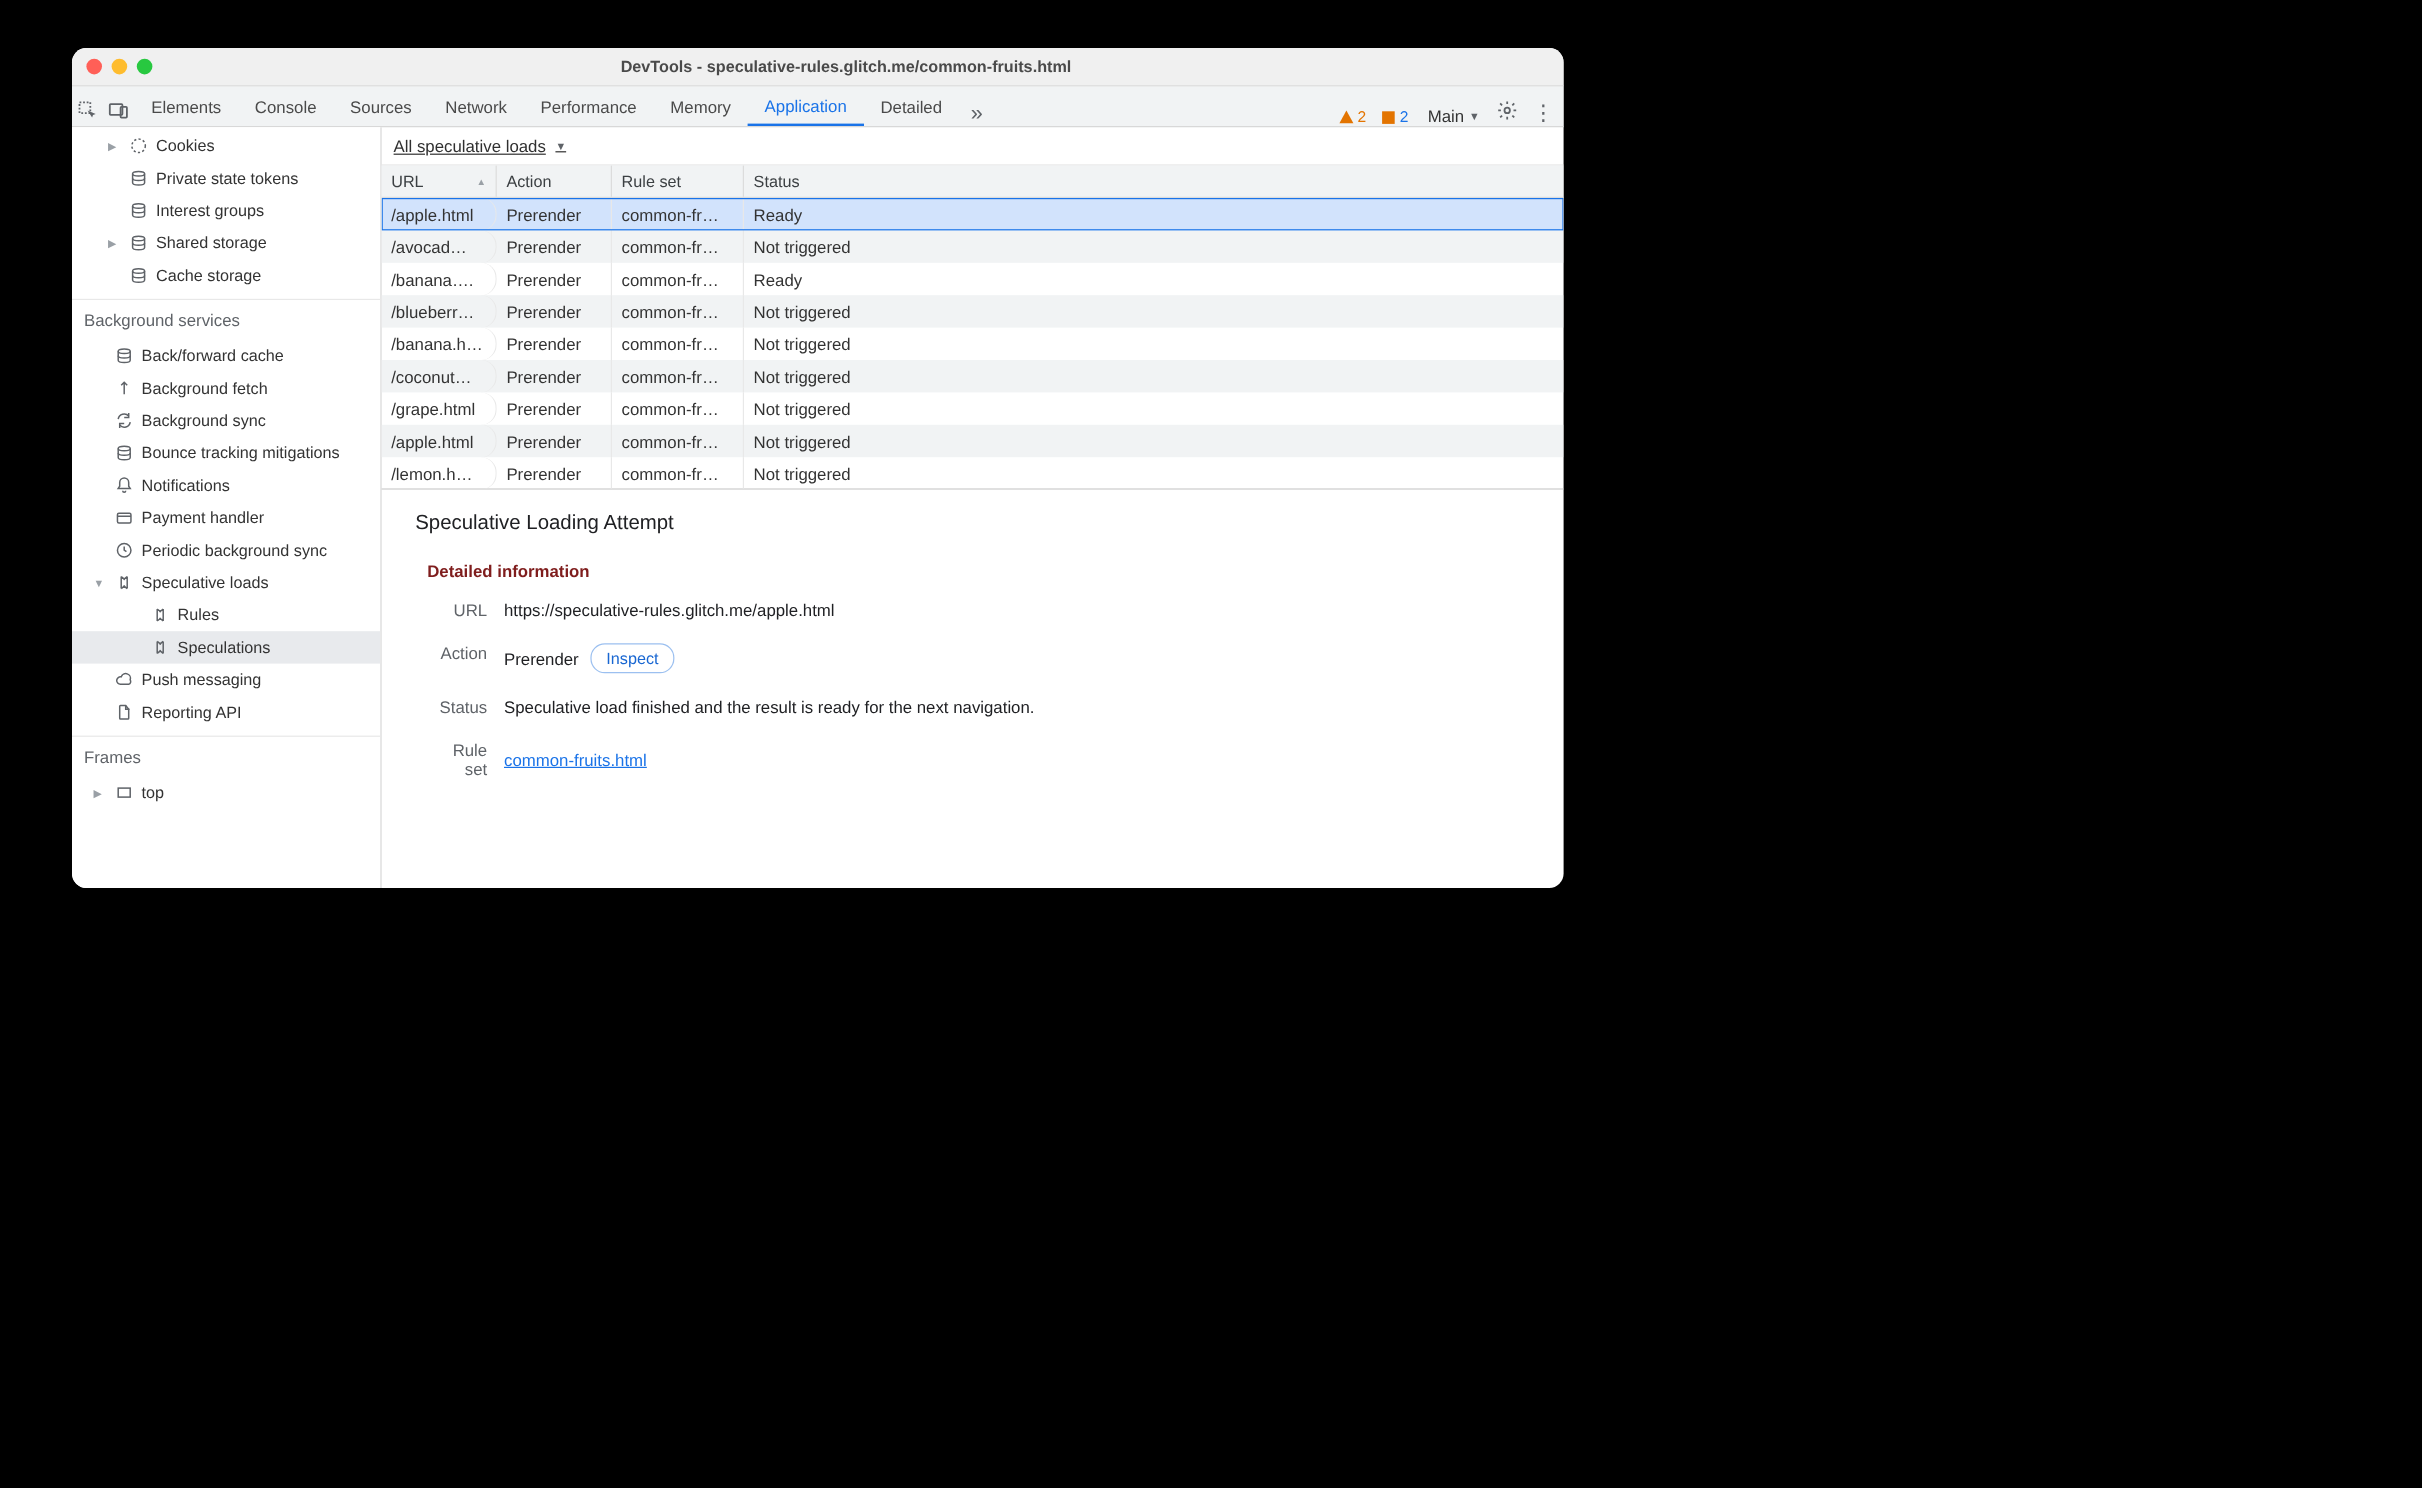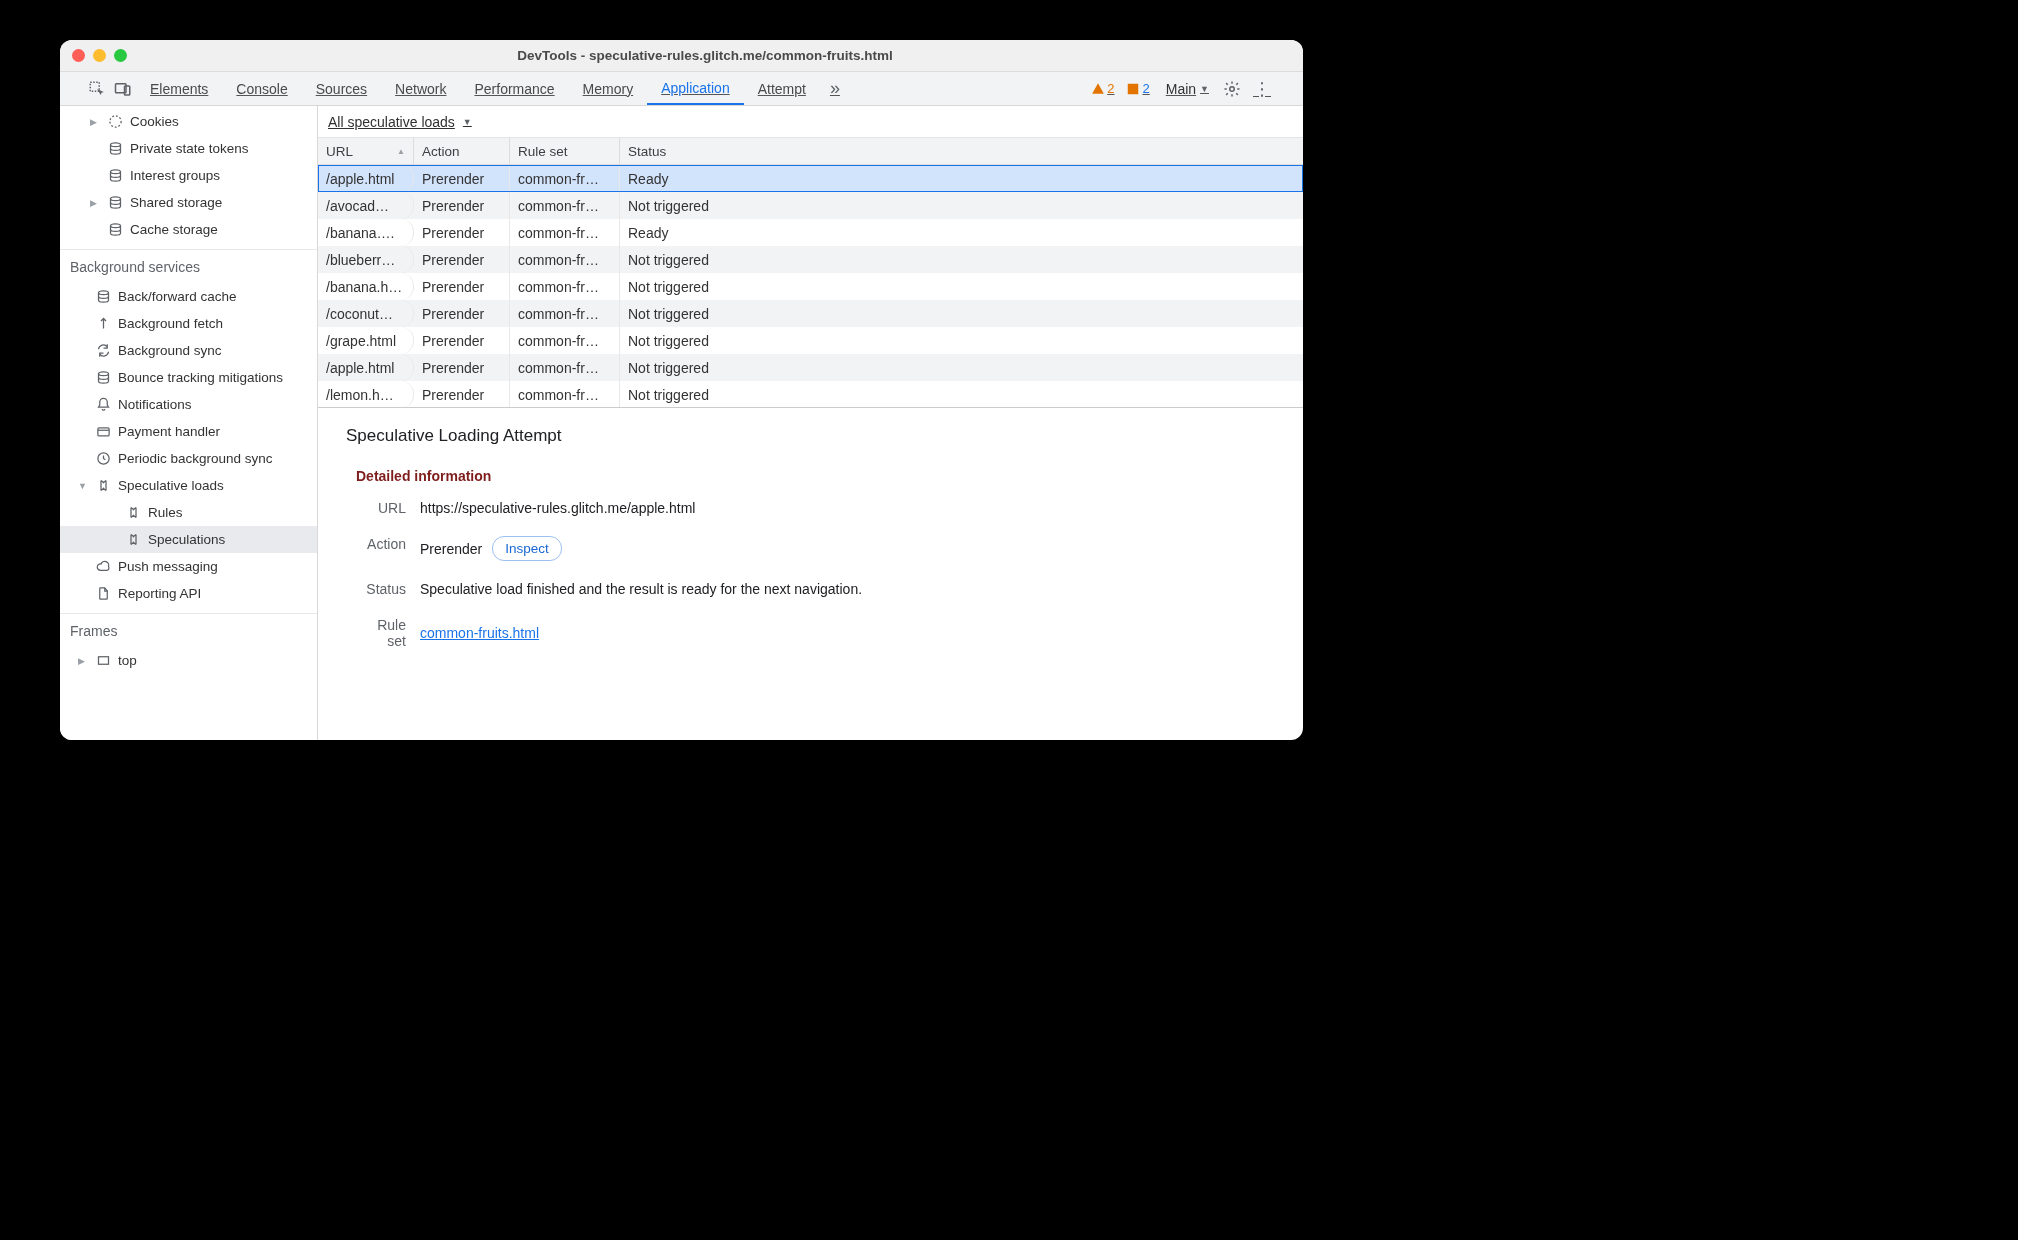--- a/index.html
+++ b/index.html
@@ -25,22 +25,22 @@
   }
   .traffic { position: absolute; left: 12px; top: 9px; display: flex; gap: 8px; }
   .tl { width: 13px; height: 13px; border-radius: 50%; }
   .tl.r { background: #ff5f57; } .tl.y { background: #febc2e; } .tl.g { background: #28c840; }
   .title { margin: 0 auto; color: #4a4a4a; font-weight: 600; font-size: 13.5px; }
 
   
   .toolbar {
     height: 34px; background: #f1f3f4;
     border-bottom: 1px solid #d8d8d8;
-    display: flex; align-items: center; padding: 0 24px;
-    font-size: 14px; color: #555; text-decoration: underline;
+    display: flex; align-items: flex-end; padding: 0 0;
+    font-size: 14px; color: #555;
   }
   .tb-icon { width: 26px; height: 26px; display: flex; align-items: center; justify-content: center; color: #5f6368; }
   .tb-icon svg { width: 18px; height: 18px; }
   .tab { padding: 0 14px; height: 100%; display: flex; align-items: center; cursor: pointer; color: #4a4a4a; }
   .tab.active { color: #1a73e8; border-bottom: 2px solid #1a73e8; margin-bottom: -1px; }
   .tb-spacer { flex: 1; }
   .chev { color: #5f6368; padding: 0 10px; font-size: 18px; }
   .warn { color: #e37400; display: flex; align-items: center; gap: 2px; padding: 0 6px; font-size: 13px; }
   .info { color: #1a73e8; display: flex; align-items: center; gap: 2px; padding: 0 6px; font-size: 13px; }
   .tgt { padding: 0 10px; color: #333; display: flex; align-items: center; gap: 4px; }
@@ -145,21 +145,21 @@
         </svg>
     </div>
     <div id="tabs-host" style="display:flex;height:100%;">
         <div class="tab">Elements</div>
         <div class="tab">Console</div>
         <div class="tab">Sources</div>
         <div class="tab">Network</div>
         <div class="tab">Performance</div>
         <div class="tab">Memory</div>
         <div class="tab active">Application</div>
-        <div class="tab">Attempt</div>
+        <div class="tab">Detailed</div>
       </div>
     <div class="chev">»</div>
     <div class="tb-spacer"></div>
     <div class="warn">
       <svg width="14" height="14" viewBox="0 0 24 24">
           <path fill="#e37400" d="M12 2 L22 20 H2 Z"></path>
         </svg>
       <span>2</span>
     </div>
     <div class="info">

